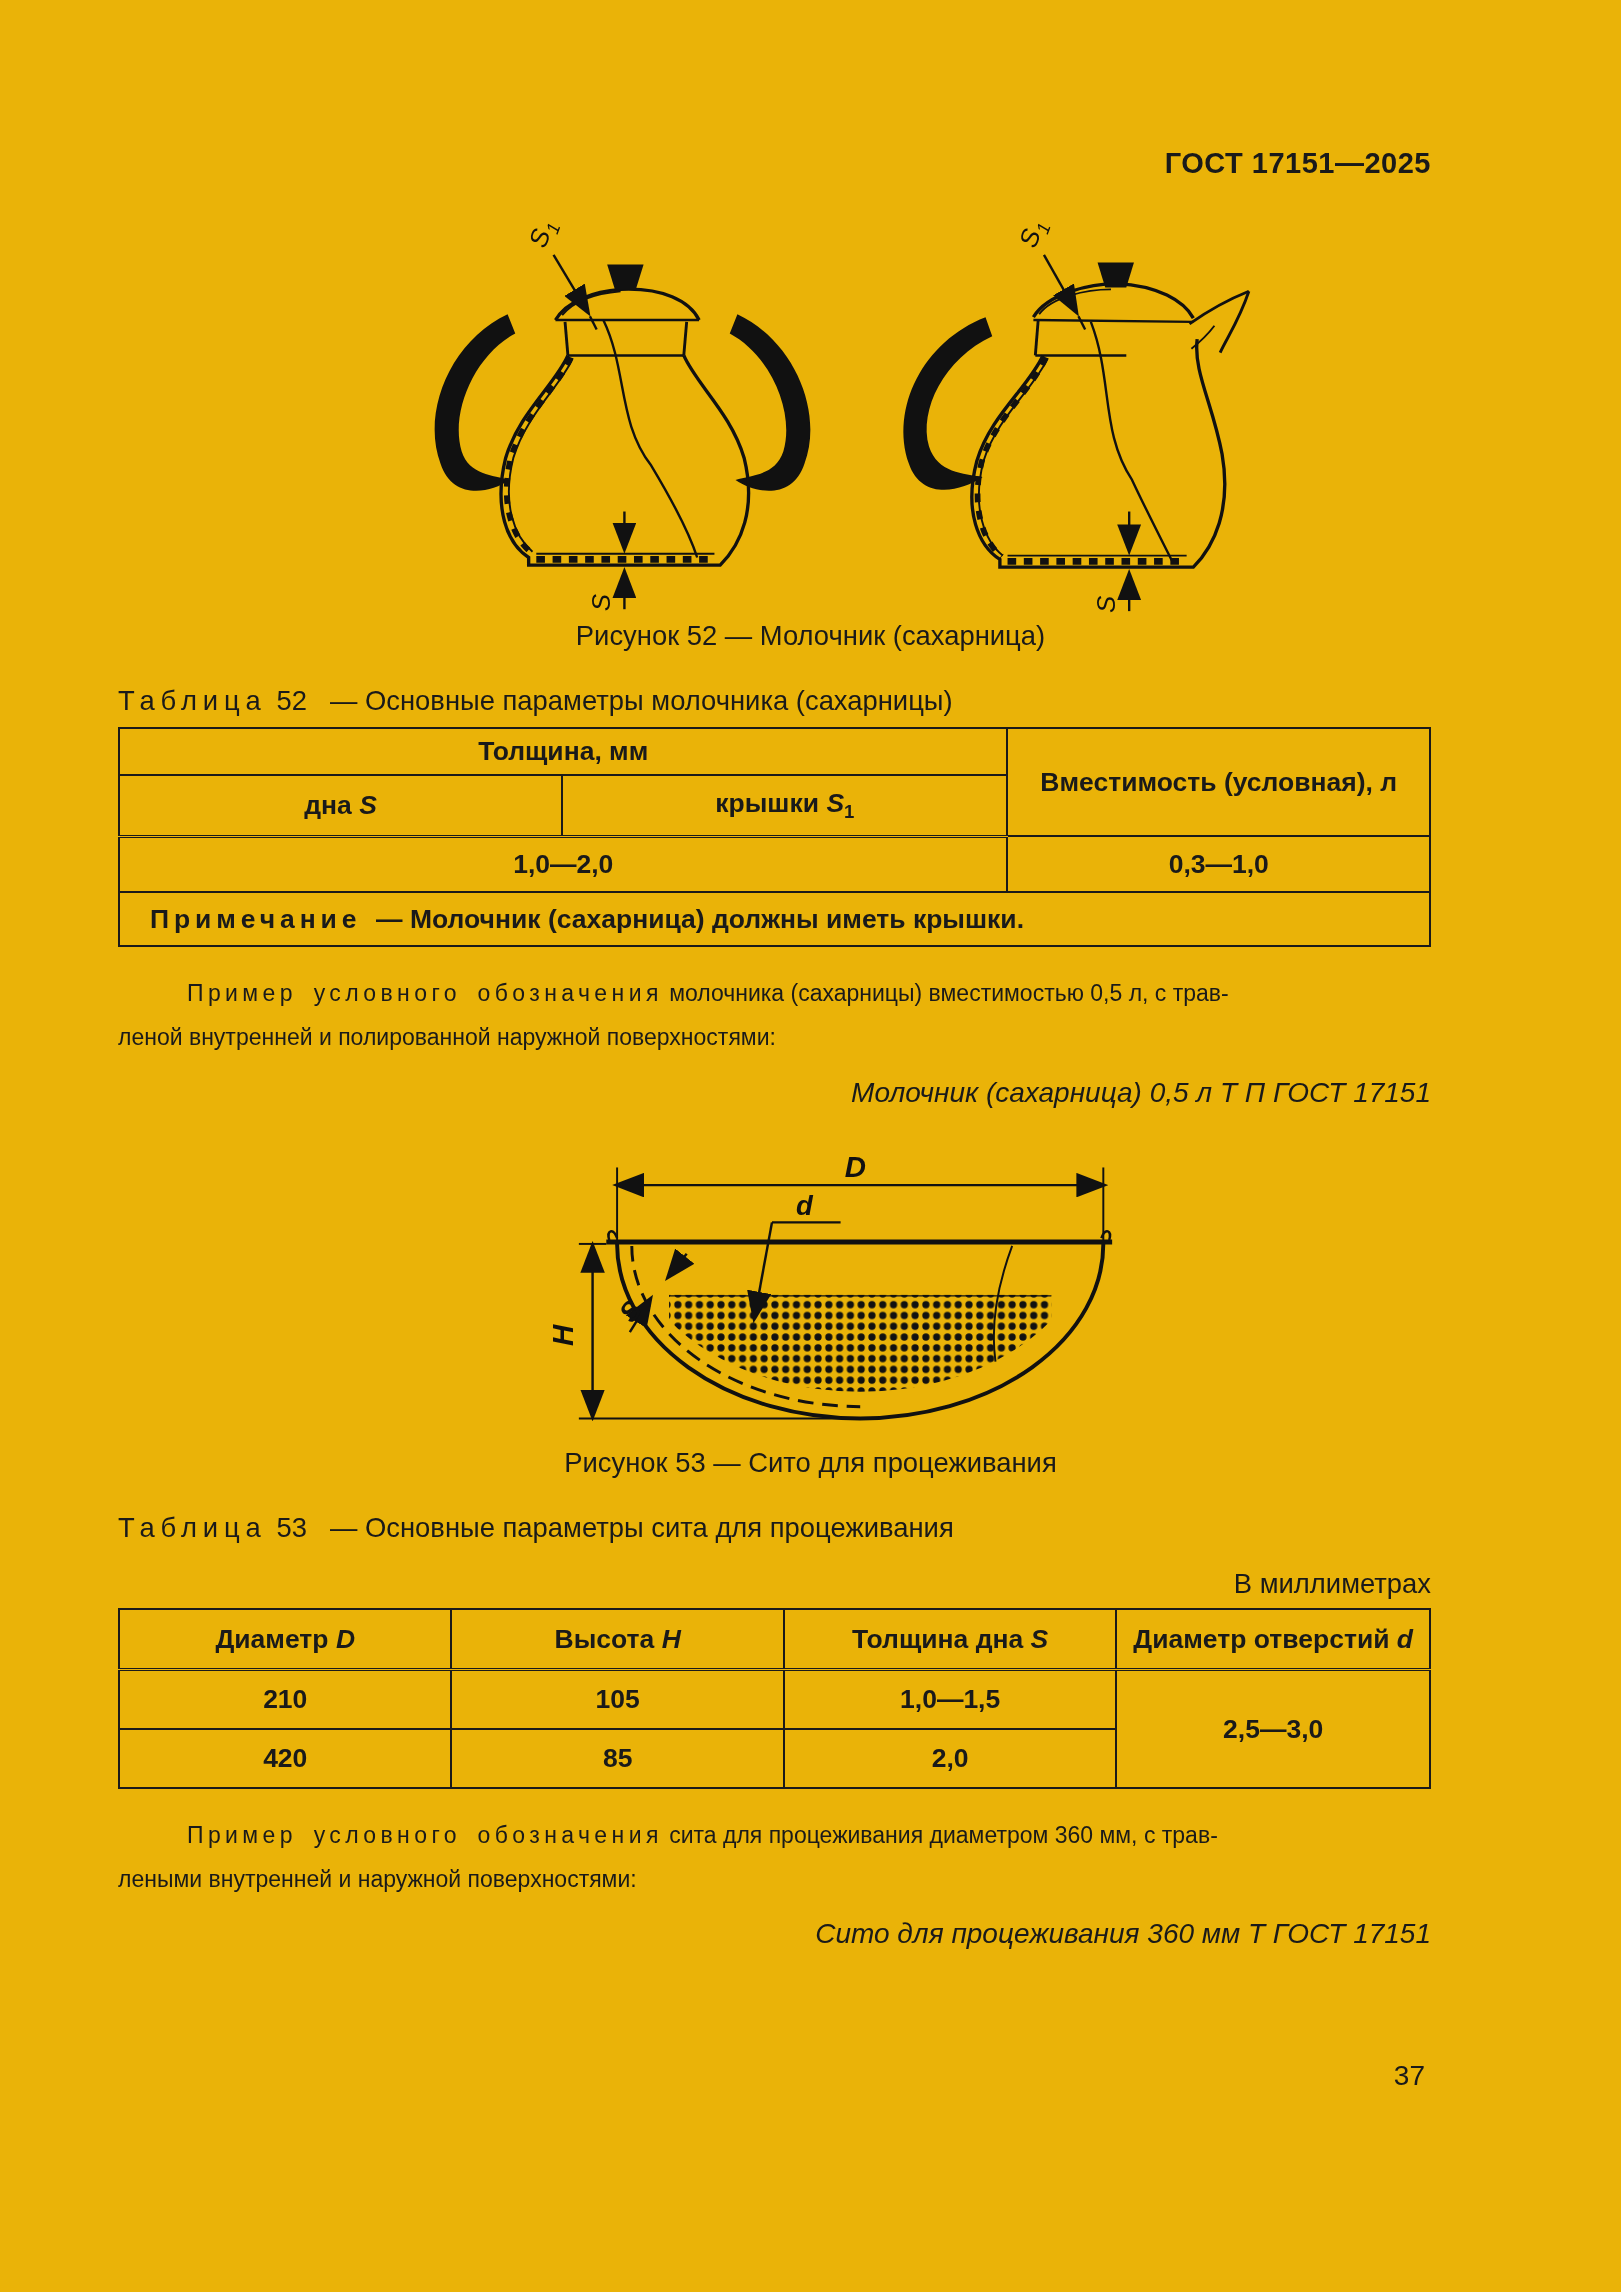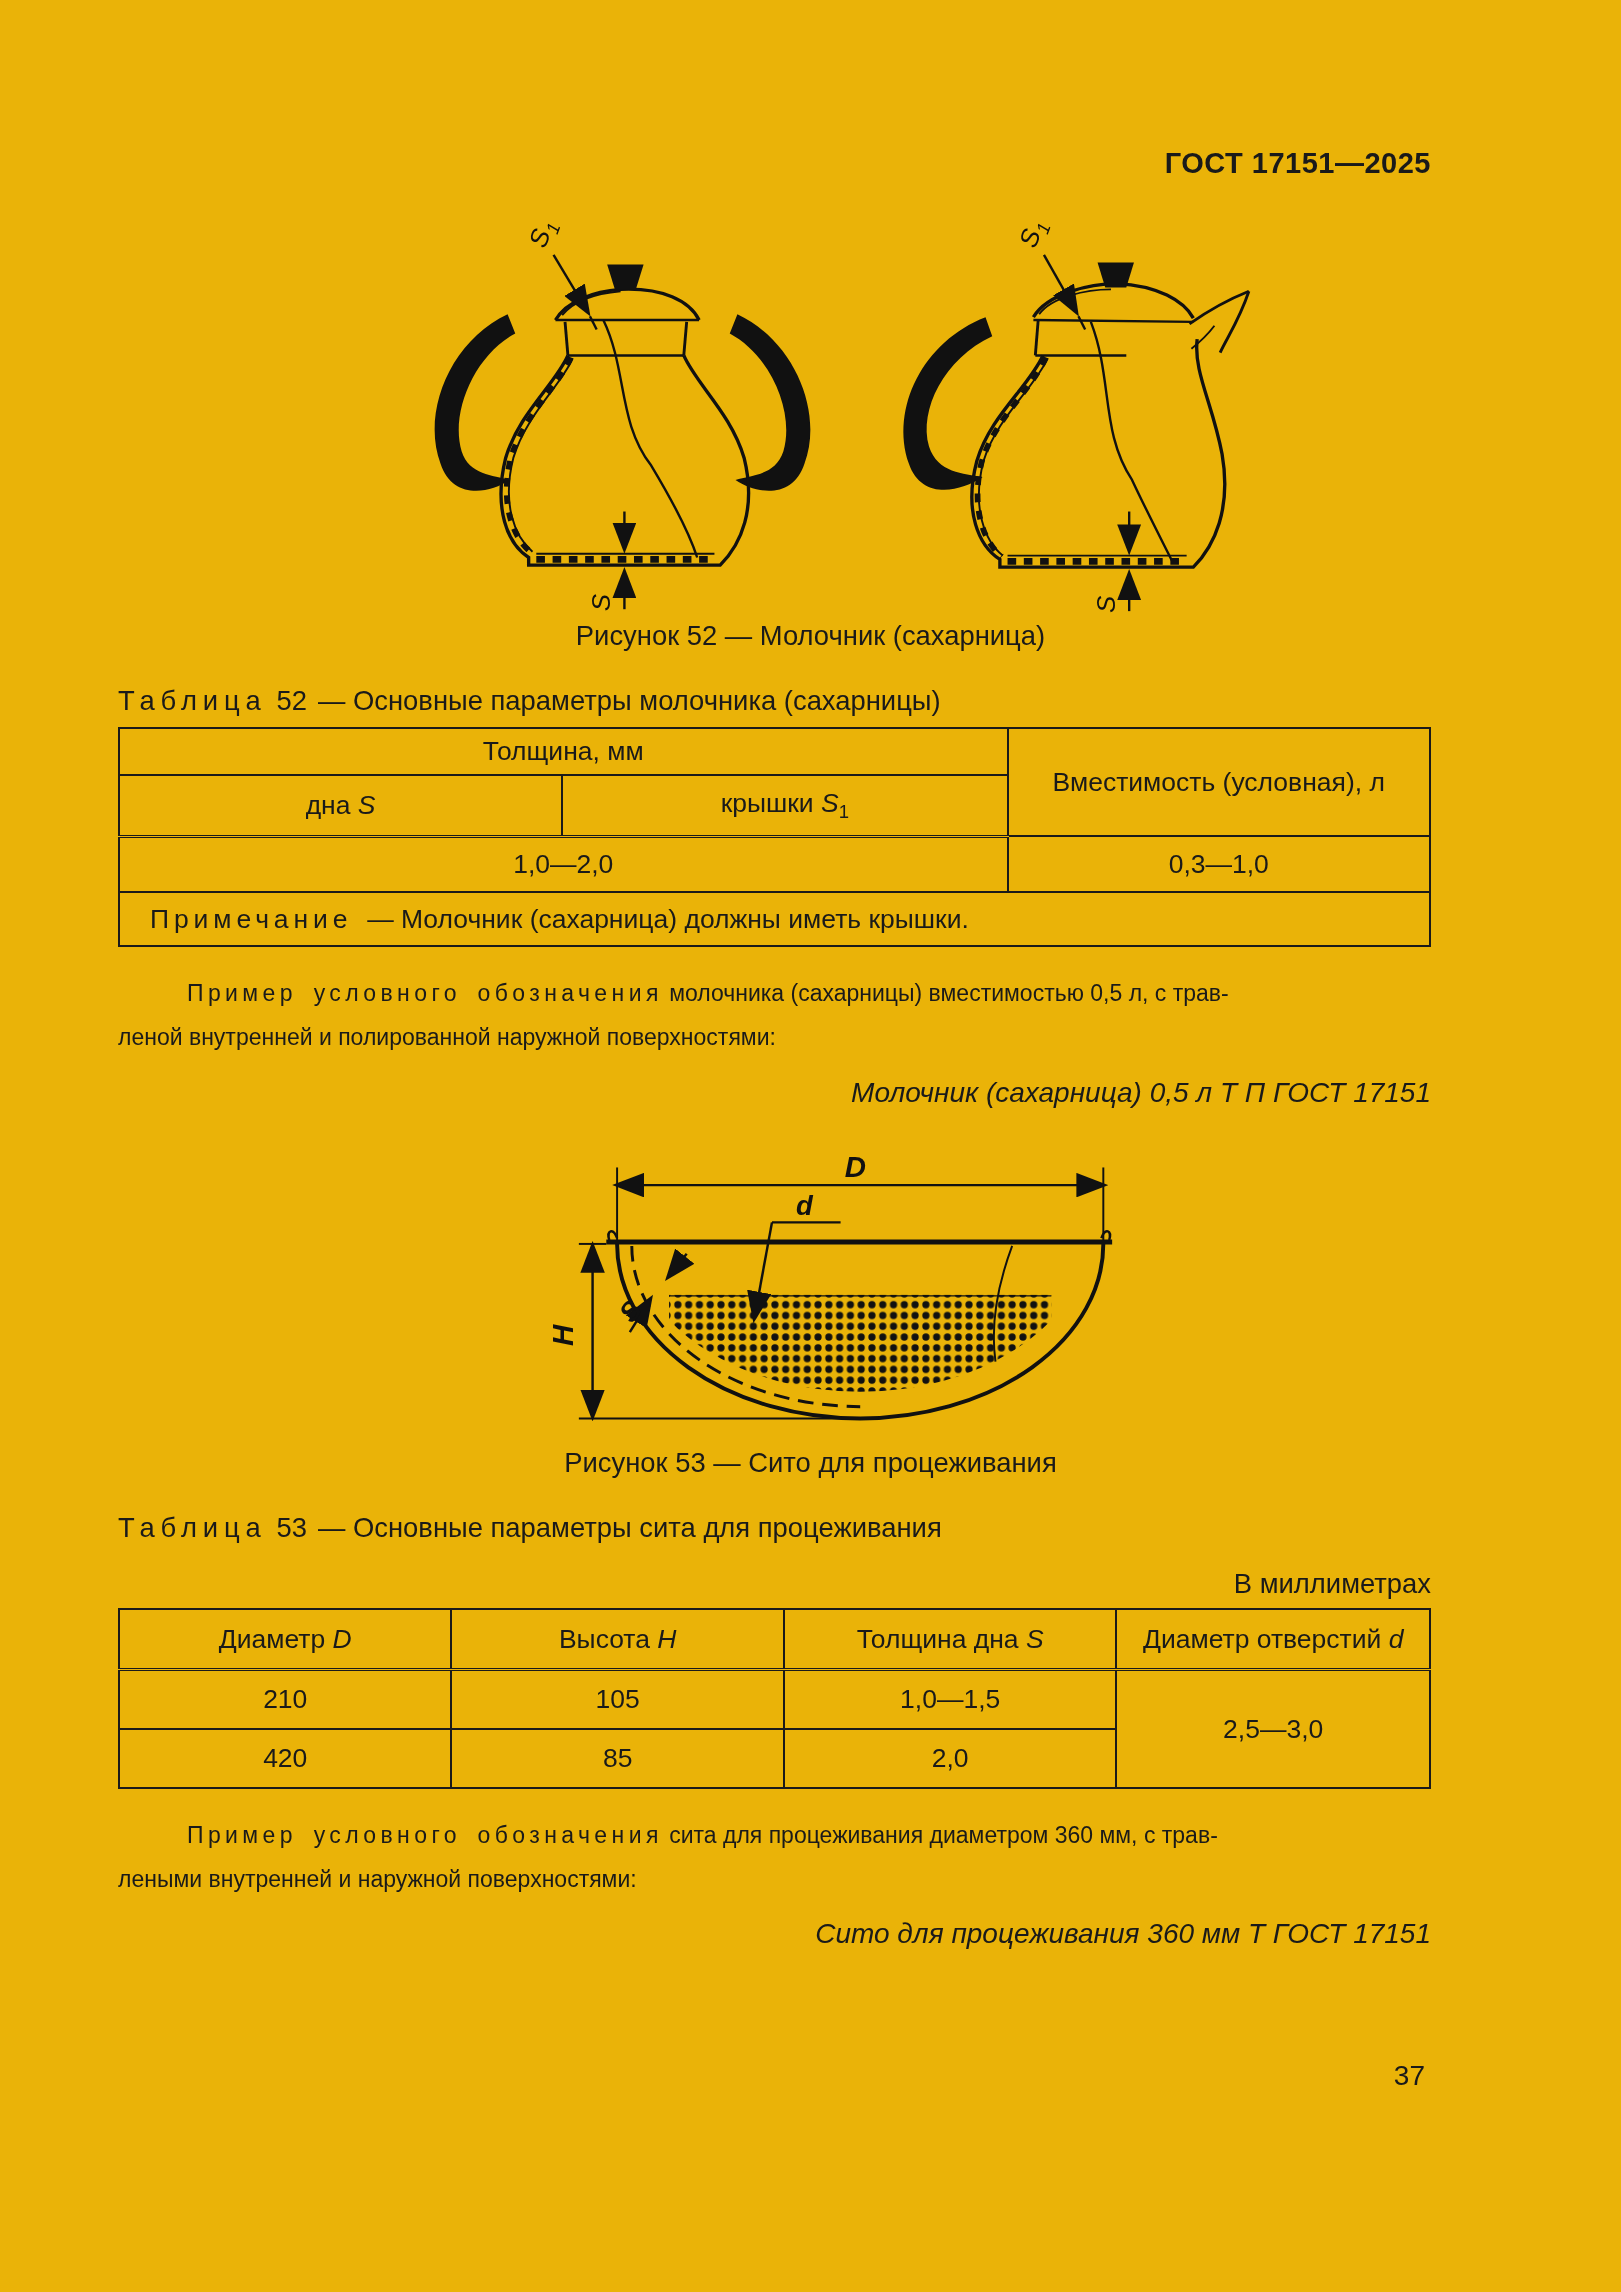--- a/index.html
+++ b/index.html
@@ -23,30 +23,30 @@
     display:flex;justify-content:center;align-items:flex-start;gap:13.7px;
     padding-left:88px;
   }
   .fig-caption{
     text-align:center;
     font-size:27.4px;
     margin-top:5.9px;
   }
   .tbl-title{font-size:27.4px;margin-top:33px;}
   .spaced-word{letter-spacing:5.9px;}
-  .tbl-title .num{margin-left:9.8px;margin-right:11px;}
+  .tbl-title .num{margin-left:9.8px;margin-right:23px;}
   table.gost{
     border-collapse:collapse;
     width:1313px;
     margin-top:9.8px;
     font-size:26.5px;
   }
   table.gost th,table.gost td{
     border:2px solid #1a1a1a;
-    font-weight:normal;
+    font-weight:bold;
     text-align:center;
     vertical-align:middle;
     padding:3.9px 7.8px;
   }
   table.gost{border:2.9px solid #1a1a1a;}
   table.gost .h1{height:47px;}
   table.gost .h2 th{height:51px;border-bottom:3.9px double #1a1a1a;}
   table.gost .datarow td{height:45px;border-bottom:2.9px solid #1a1a1a;}
   table.gost .noterow td{
     height:45px;text-align:left;padding-left:30px;border-top:none;

